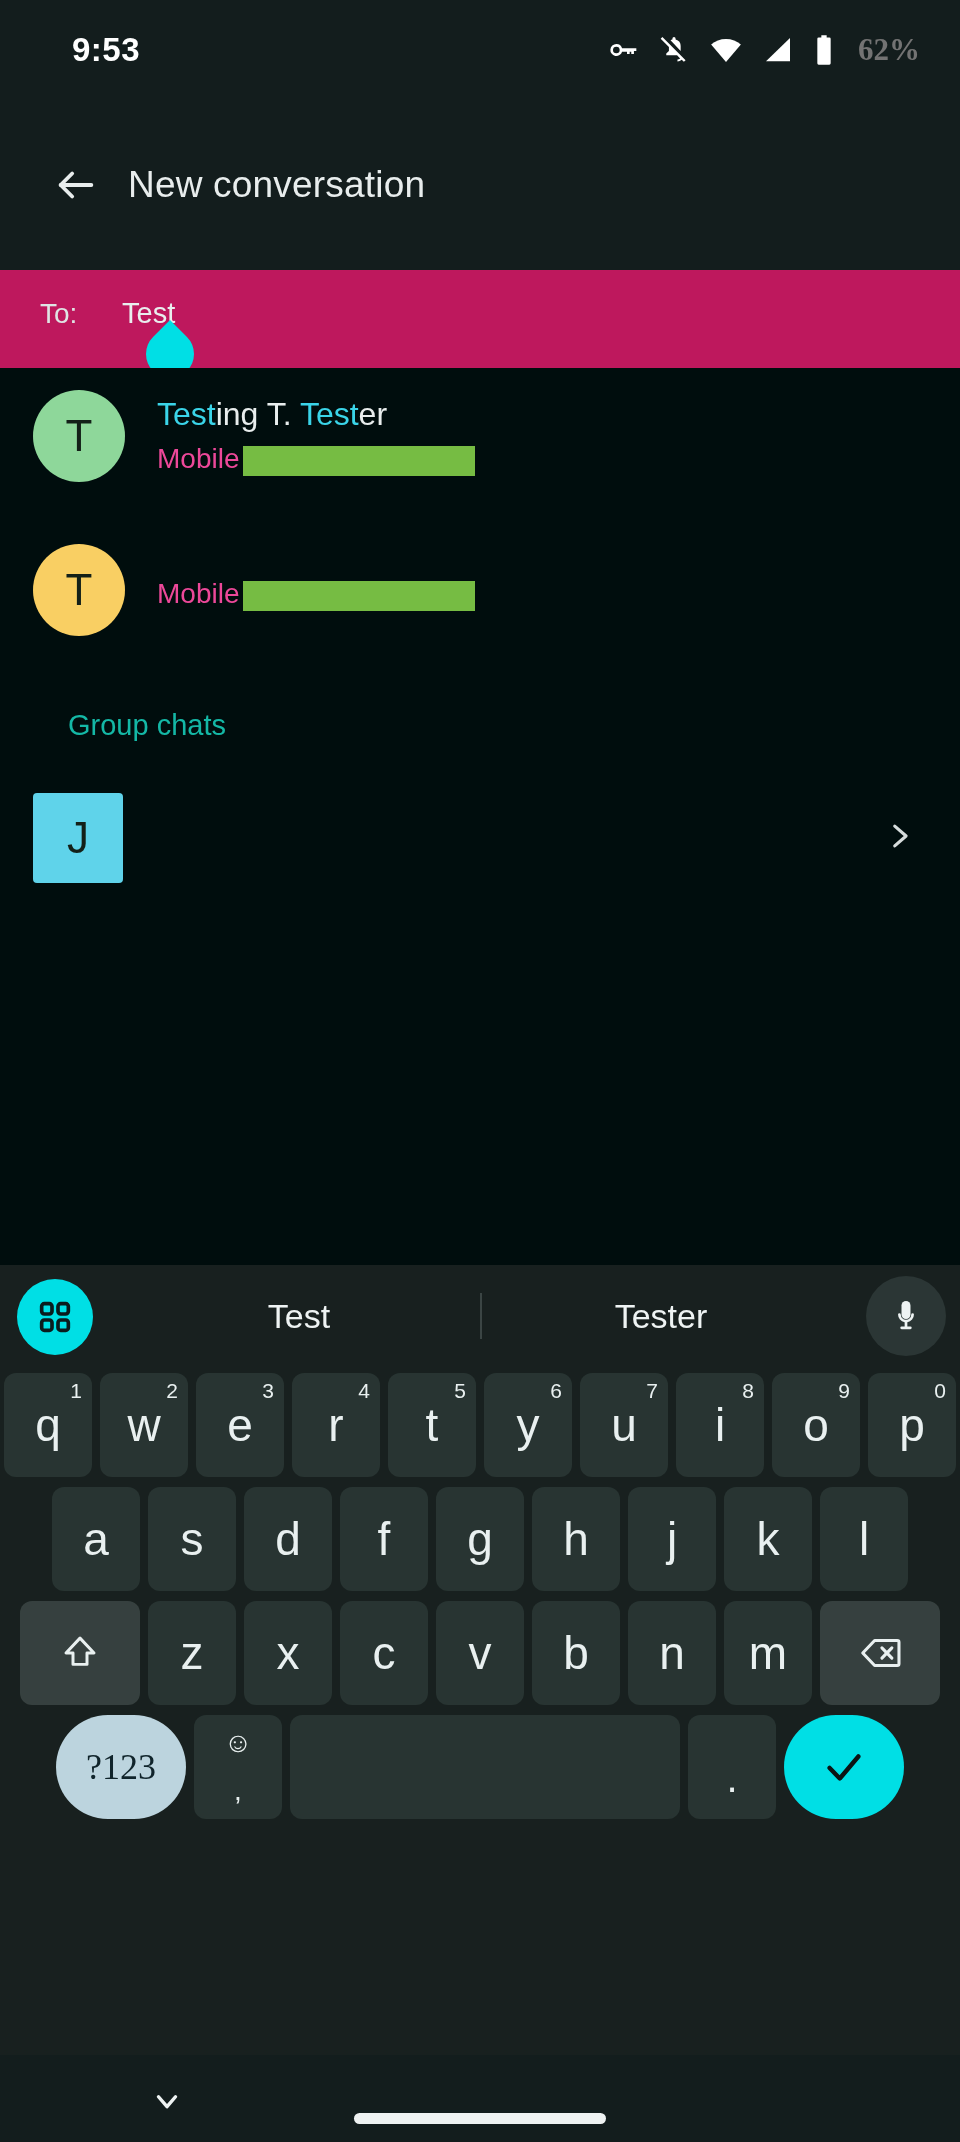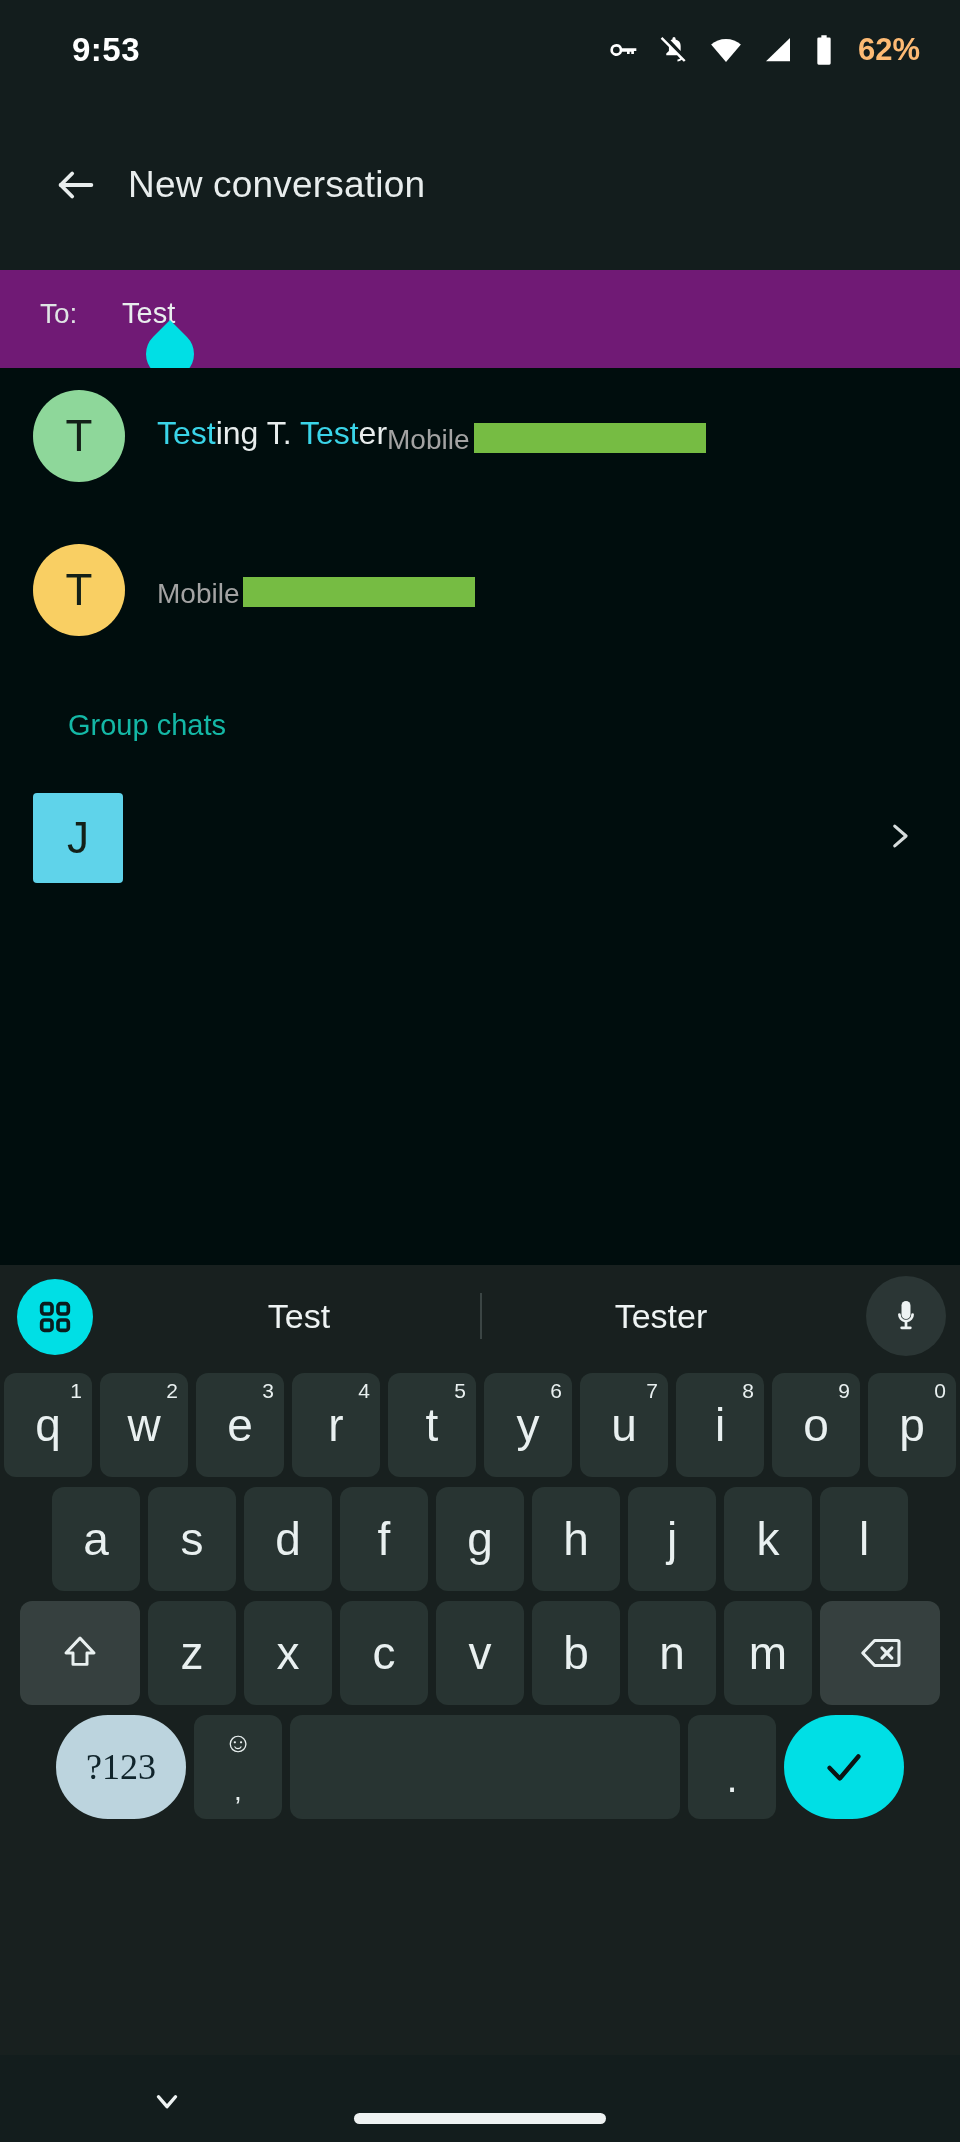--- a/index.html
+++ b/index.html
@@ -13,34 +13,34 @@
 
   
   .statusbar{
     position:absolute; left:0; top:0; width:960px; height:100px;
     background:#131d1d; display:flex; align-items:center;
     padding:0 40px 0 72px;
   }
   .status-time{ color:#ffffff; font-size:33px; font-weight:700; letter-spacing:.5px; }
   .status-icons{ margin-left:auto; display:flex; align-items:center; gap:19px; }
   .status-icons svg{ display:block; }
-  .battery-pct{ color:#fdba74; font-size:31px; font-weight:700; margin-left:4px; }
+  .battery-pct{ color:#737373; font-size:31px; font-weight:700; margin-left:4px;font-family:Liberation Serif, serif; }
 
   
   .appbar{
     position:absolute; left:0; top:100px; width:960px; height:170px;
     background:#131d1d; display:flex; align-items:center; padding-left:40px;
   }
   .back-btn{ width:72px; height:72px; display:flex; align-items:center; justify-content:center; cursor:pointer; }
   .appbar-title{ color:#e8eded; font-size:37px; margin-left:16px; letter-spacing:.2px; }
 
   
   .to-row{
     position:absolute; left:0; top:270px; width:960px; height:98px;
-    background:#701a75;
+    background:#be185d;
   }
   .to-label{ position:absolute; left:40px; top:28px; color:#dfe4e4; font-size:28px; }
   .to-value{ position:absolute; left:122px; top:27px; color:#e9eeee; font-size:29px; }
   .caret-handle{
     position:absolute; left:146px; top:60px; width:48px; height:48px;
     background:#00dfe5;
     border-radius:0 50% 50% 50%;
     transform:rotate(45deg);
   }
 
@@ -52,24 +52,24 @@
   .contact-row{
     position:absolute; left:0; width:960px; height:136px;
     display:flex; align-items:center; padding-left:33px; cursor:pointer;
   }
   .avatar{
     width:92px; height:92px; border-radius:50%;
     display:flex; align-items:center; justify-content:center;
     font-size:44px; color:#132018; flex:0 0 auto;
   }
   .avatar.square{ border-radius:4px; width:90px; height:90px; }
-  .contact-text{ margin-left:32px; display:flex; flex-direction:row; justify-content:center; }
+  .contact-text{ margin-left:32px; display:flex; flex-direction:column; justify-content:center; }
   .contact-name{ font-size:32px; color:#e8eded; line-height:1.18; white-space:nowrap; }
   .contact-name .hl{ color:#3ad4e8; }
-  .contact-sub{ font-size:28px; color:#a3a3a3; line-height:1.2; margin-top:8px; display:flex; align-items:flex-start; }
+  .contact-sub{ font-size:28px; color:#ec4899; line-height:1.2; margin-top:8px; display:flex; align-items:flex-end; }
   .redact{
     display:inline-block; width:232px; height:30px; background:#76bc43; margin-left:4px;
   }
   .section-title{
     position:absolute; left:68px; color:#14b8a6; font-size:29px;
   }
   .chevron{
     position:absolute; right:44px; top:50%; transform:translateY(-50%);
     cursor:pointer;
   }

